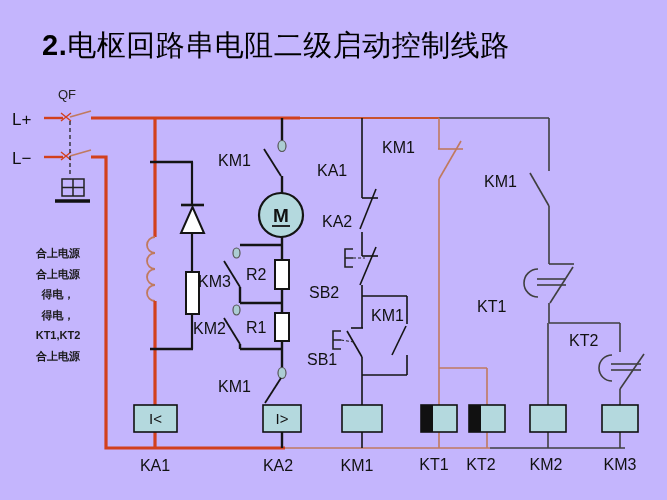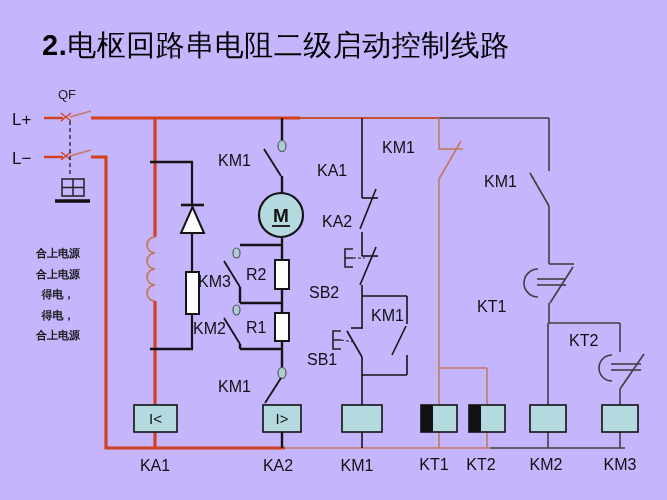--- a/index.html
+++ b/index.html
@@ -23,20 +23,21 @@
 
 <div class="slide">
 
   <div class="title"><span class="num">2.</span><span>电枢回路串电阻二级启动控制线路</span></div>
 
   <div class="note">
     <div>合上电源</div>
     <div>合上电源</div>
     <div>得电，</div>
     <div>得电，</div>
+    <div>KT1,KT2</div>
     <div>合上电源</div>
   </div>
 
   <svg class="circuit" width="667" height="500" viewBox="0 0 667 500">
 
     <g fill="none">
       <line x1="44" y1="118" x2="63" y2="118" stroke="#d2401d" stroke-width="2.4"></line>
       <path d="M61,113 L71,121 M61,121 L71,113" stroke="#d2401d" stroke-width="1.4"></path>
       <line x1="70" y1="117" x2="91" y2="111" stroke="#c07a5f" stroke-width="1.6"></line>
       <line x1="44" y1="157" x2="63" y2="157" stroke="#d2401d" stroke-width="2.4"></line>

